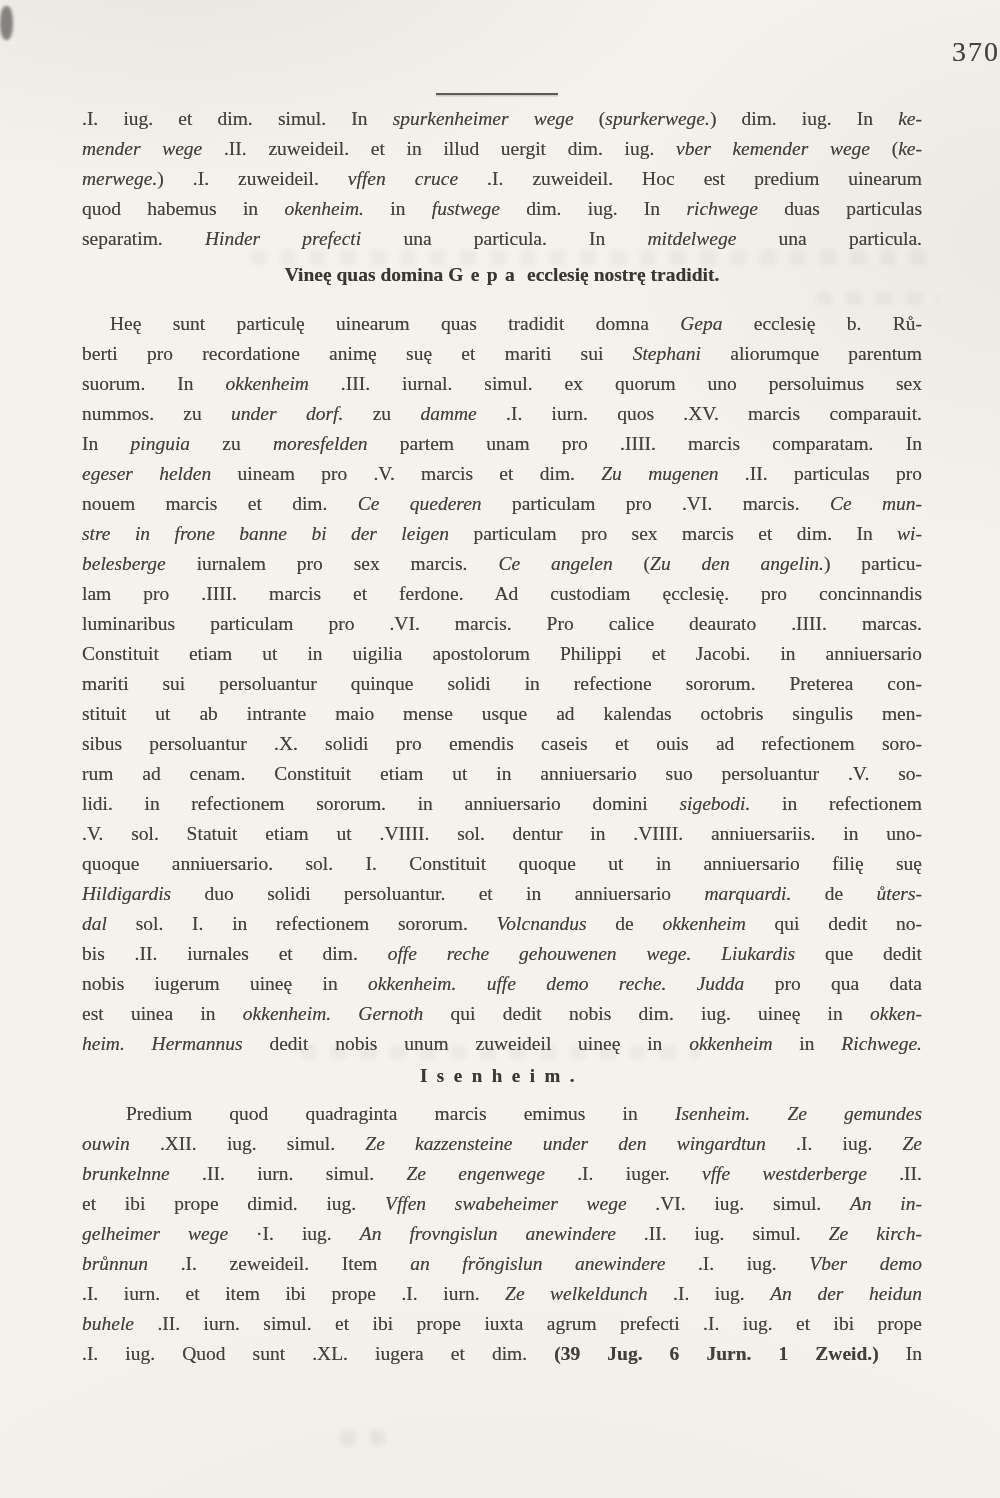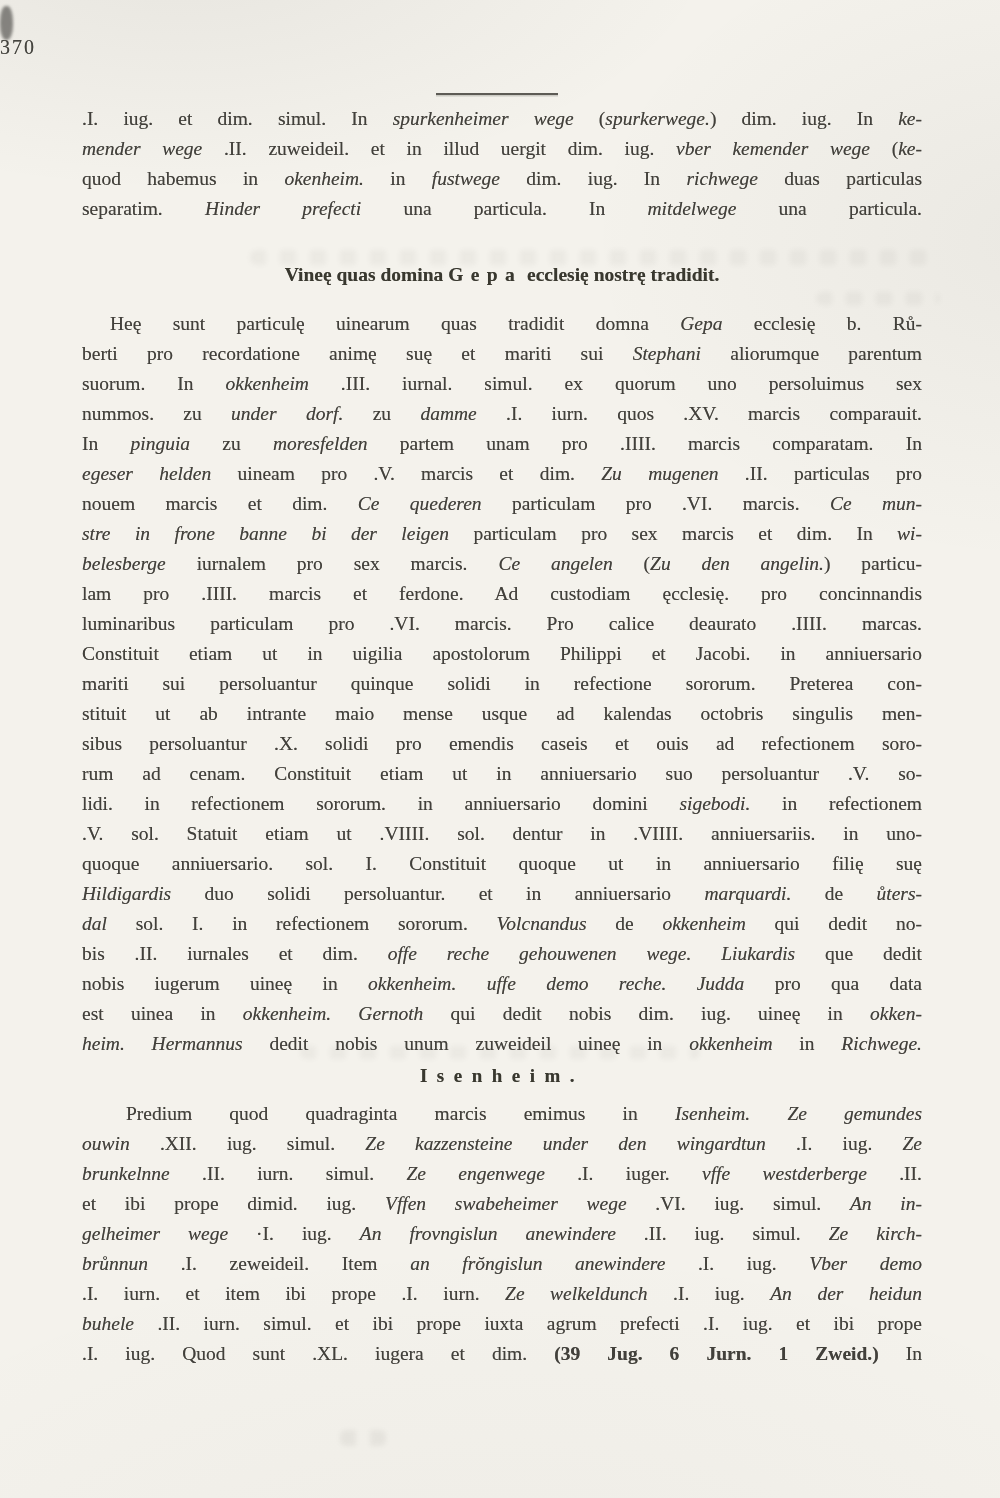--- a/index.html
+++ b/index.html
@@ -12,22 +12,22 @@
   .page {
     position: absolute; inset: 0;
     background:
       radial-gradient(900px 420px at 18% -4%, rgba(60,58,52,0.07), transparent 60%),
       radial-gradient(700px 500px at 104% 16%, rgba(60,58,52,0.05), transparent 65%),
       radial-gradient(1200px 700px at 50% 115%, rgba(60,58,52,0.04), transparent 70%),
       #f4f2ec;
   }
   .pageno {
     position: absolute; top: 36px; left: 0; width: 1000px;
-    text-align: left;
-    font-size: 20px; letter-spacing: 2px;
+    text-align: right;
+    font-size: 28px; letter-spacing: 2px;
     color: #45443f;
     text-shadow: 0 0 0.6px rgba(70,68,62,0.6);
   }
   .rule {
     position: absolute; top: 93px; left: 436px; width: 122px; height: 2px;
     background: #5d5b55;
     box-shadow: 0 1.5px 0 rgba(93,91,85,0.25);
   }
   .para, .heading {
     position: absolute; left: 82px; width: 840px;
@@ -88,20 +88,21 @@
   <div class="smudge s-bleed s2"></div>
   <div class="smudge s-bleed s3"></div>
   <div class="smudge s-bleed s4"></div>
 
   <div class="pageno">370</div>
   <div class="rule"></div>
 
   <div class="para p1">
       <div class="line"><span>.I. iug. et dim. simul.  In </span><span class="it">spurkenheimer wege</span><span> (</span><span class="it">spurkerwege.</span><span>) dim. iug.  In </span><span class="it">ke-</span></div>
       <div class="line"><span class="it">mender wege</span><span> .II. zuweideil. et in illud uergit dim. iug. </span><span class="it">vber kemender wege</span><span> (</span><span class="it">ke-</span></div>
+      <div class="line"><span class="it">merwege.</span><span>) .I. zuweideil. </span><span class="it">vffen cruce</span><span> .I. zuweideil.  Hoc est predium uinearum</span></div>
       <div class="line"><span>quod habemus in </span><span class="it">okenheim.</span><span> in </span><span class="it">fustwege</span><span> dim. iug.  In </span><span class="it">richwege</span><span> duas particulas</span></div>
       <div class="line"><span>separatim.  </span><span class="it">Hinder prefecti</span><span> una particula.  In </span><span class="it">mitdelwege</span><span> una particula.</span></div>
     </div>
 
   <div class="heading h1pos">
       <div class="line"><span>Vineę quas domina </span><span class="spaced">Gepa</span><span> ecclesię nostrę tradidit.</span></div>
     </div>
 
   <div class="para p2">
       <div class="line"><span>Heę sunt particulę uinearum quas tradidit domna </span><span class="it">Gepa</span><span> ecclesię b. Rů-</span></div>

